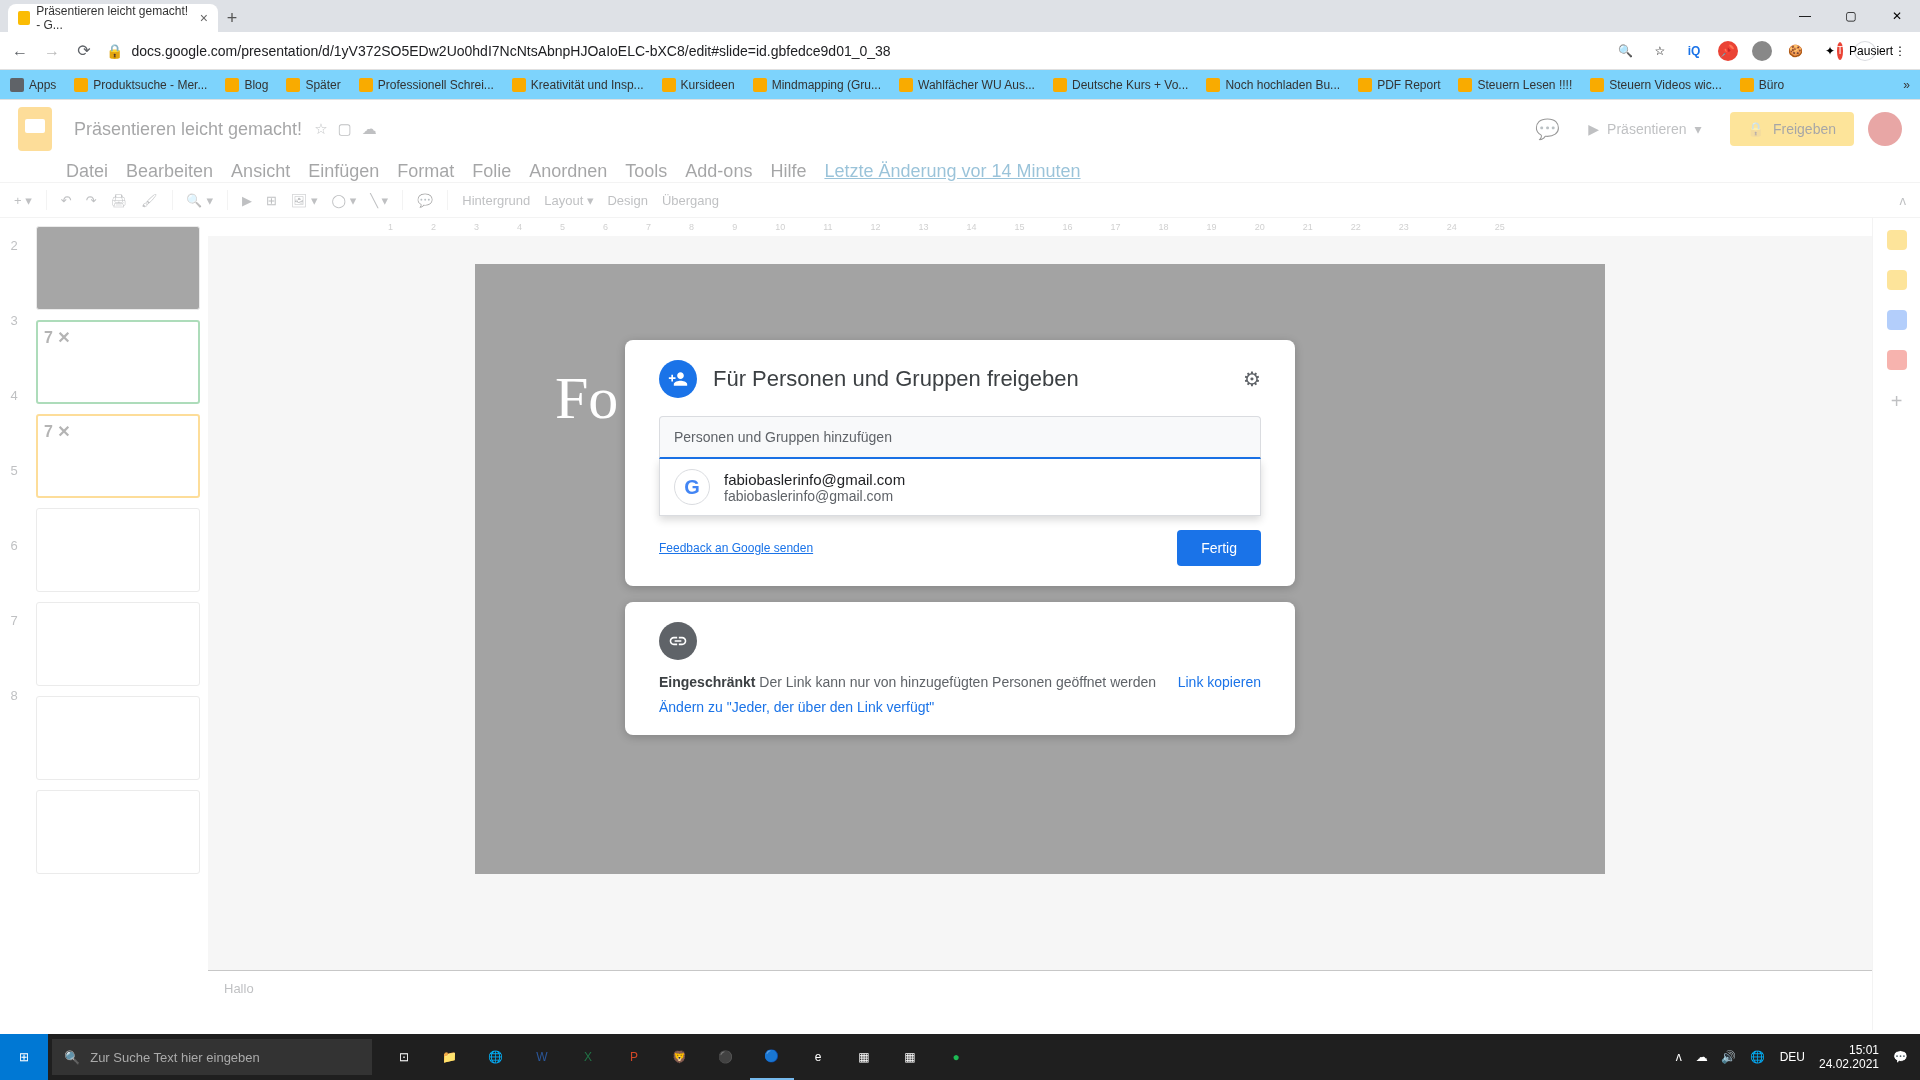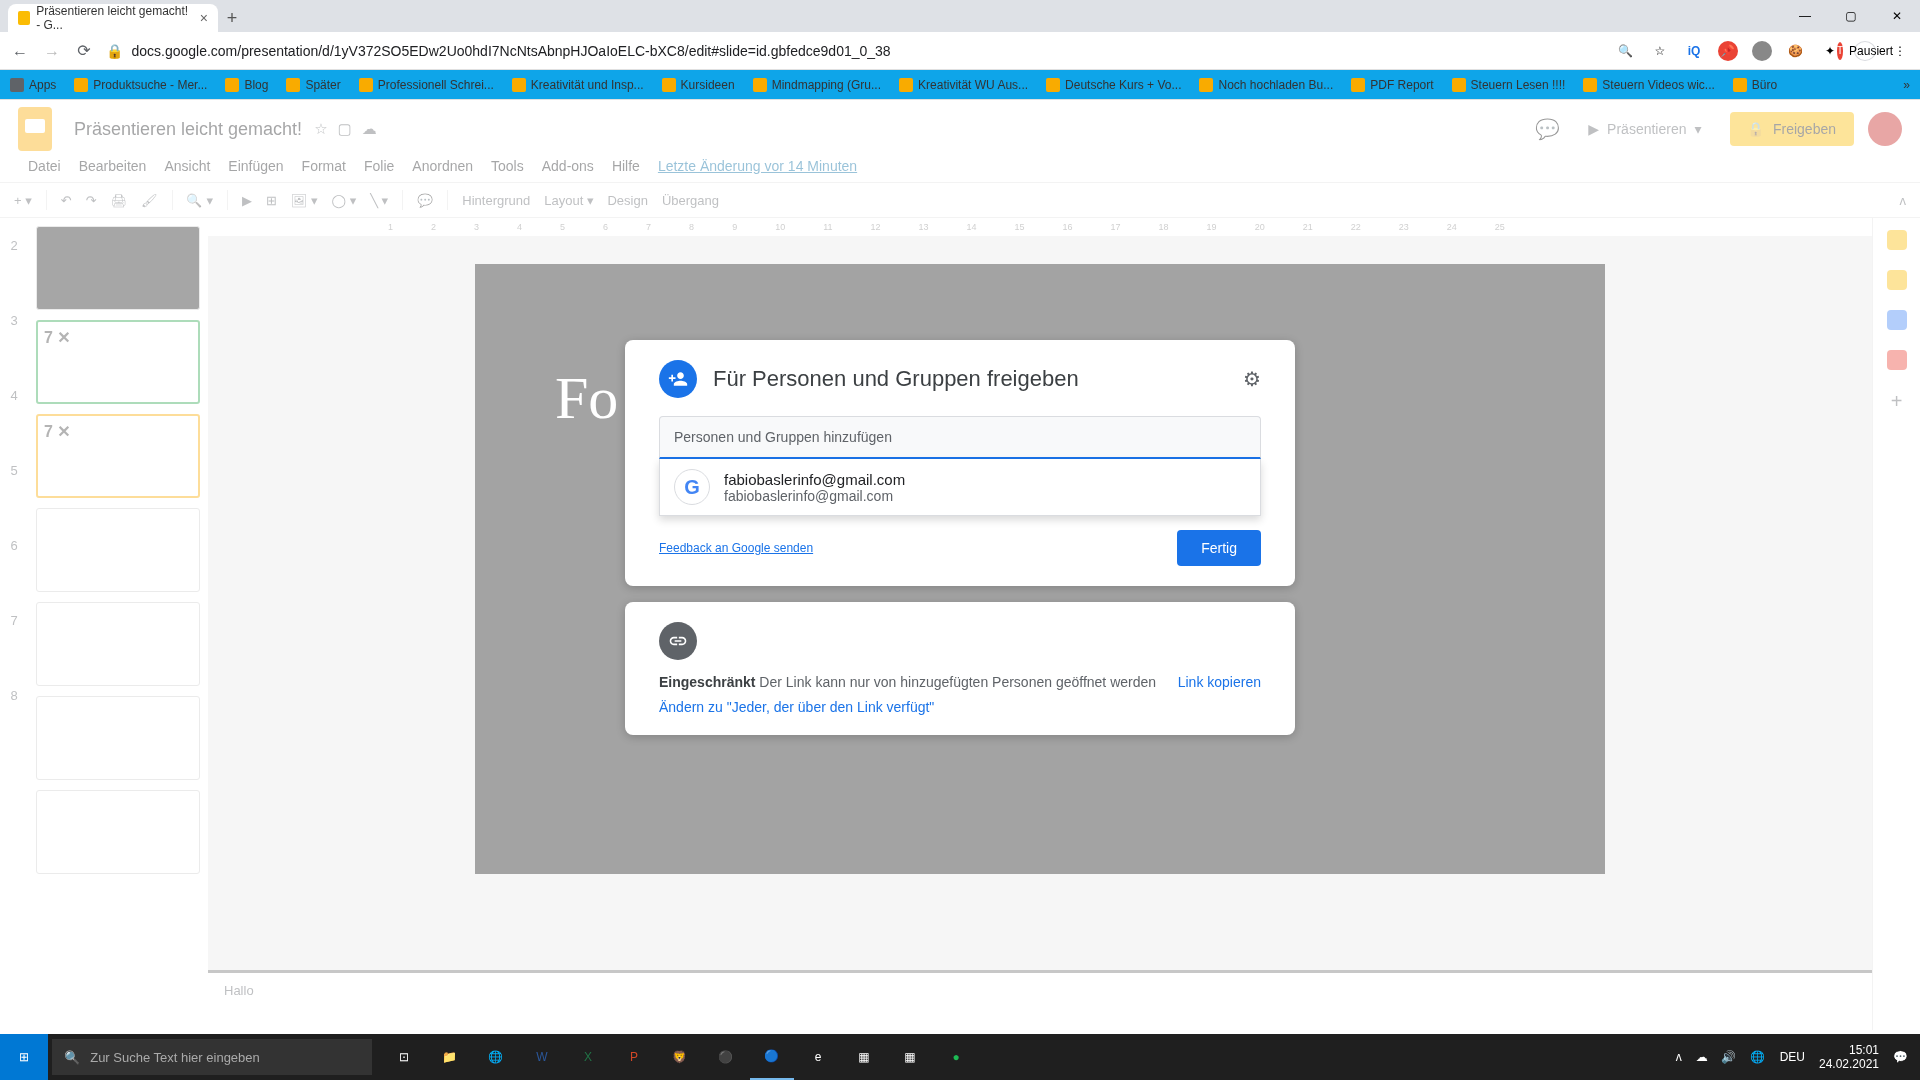--- a/index.html
+++ b/index.html
@@ -12,49 +12,49 @@
 .winctrl{position:absolute;right:0;top:0;display:flex}
 .winctrl div{width:46px;height:32px;display:flex;align-items:center;justify-content:center;font-size:12px;color:#000}
 .addrbar{height:38px;background:#fff;display:flex;align-items:center;padding:0 10px;gap:12px;border-bottom:1px solid #e0e0e0}
 .navicon{font-size:16px;color:#5f6368;width:20px;text-align:center}
 .url{flex:1;font-size:14px;color:#202124;display:flex;align-items:center;gap:8px}
 .lock{color:#5f6368}
 .exticons{display:flex;gap:14px;align-items:center}
 .exticons>div{width:20px;height:20px;border-radius:50%;display:flex;align-items:center;justify-content:center;font-size:12px}
 .pausiert{border:1px solid #dadce0;border-radius:14px;padding:2px 10px;font-size:12px;display:flex;align-items:center;gap:6px}
 .pausiert .av{width:18px;height:18px;background:#ea4335;border-radius:50%;color:#fff;font-size:10px;display:flex;align-items:center;justify-content:center}
-.bmbar{height:30px;background:#0ea5e9;display:flex;align-items:center;padding:0 10px;gap:18px;border-bottom:1px solid #e0e0e0;font-size:12px;color:#333}
+.bmbar{height:30px;background:#7dd3fc;display:flex;align-items:center;padding:0 10px;gap:18px;border-bottom:1px solid #e0e0e0;font-size:12px;color:#333}
 .bm{display:flex;align-items:center;gap:5px}
 .bm .ic{width:14px;height:14px;background:#f9ab00;border-radius:2px}
 .bm.apps .ic{background:#5f6368}
 .appheader{height:58px;display:flex;align-items:center;padding:0 18px;gap:22px}
 .slidesicon{width:34px;height:44px;background:#f9ab00;border-radius:4px;position:relative}
 .slidesicon::after{content:"";position:absolute;top:12px;left:7px;width:20px;height:14px;background:#fff;border-radius:2px}
 .doctitle{font-size:18px;color:#202124}
 .docicons{display:flex;gap:10px;color:#5f6368;font-size:15px}
 .headerright{margin-left:auto;display:flex;align-items:center;gap:14px}
 .presentbtn{display:flex;align-items:center;gap:8px;padding:8px 14px;font-size:14px;color:#5f6368}
 .sharebtn{background:#fbbc04;padding:9px 18px;border-radius:4px;font-size:14px;color:#202124;display:flex;align-items:center;gap:8px}
 .avatar{width:34px;height:34px;background:#c5221f;border-radius:50%}
-.menubar{height:24px;display:flex;align-items:flex-start;padding-left:28px;gap:18px;font-size:14px;color:#202124}
+.menubar{height:24px;display:flex;align-items:flex-end;padding-left:66px;gap:18px;font-size:18px;color:#202124}
 .menubar .last{color:#0369a1;text-decoration:underline}
 .toolbar{height:36px;border-top:1px solid #e0e0e0;border-bottom:1px solid #e0e0e0;display:flex;align-items:center;padding:0 14px;gap:14px;font-size:13px;color:#5f6368;position:relative}
 .toolbar .sep{width:1px;height:20px;background:#e0e0e0}
 .workspace{display:flex;height:812px}
 .leftrail{width:28px;display:flex;flex-direction:column;align-items:center;padding-top:20px;gap:60px;color:#5f6368;font-size:13px}
 .thumbpanel{width:180px;padding:8px;display:flex;flex-direction:column;gap:10px;overflow:hidden}
 .thumb{border:1px solid #ccc;border-radius:3px;height:84px;background:#fff;position:relative;font-size:9px;padding:6px;color:#444}
 .thumb.sel{border:2px solid #f9ab00}
 .thumb.green{border:2px solid #34a853}
 .canvas{flex:1;background:#e8e8e8;position:relative;display:flex;flex-direction:column}
 .ruler{height:18px;background:#fff;display:flex;font-size:9px;color:#888;padding-left:180px;gap:38px;align-items:center}
 .slidearea{flex:1;display:flex;align-items:flex-start;justify-content:center;padding-top:28px}
 .slide{width:1130px;height:610px;background:#1a1a1a;position:relative}
 .slide .fo{position:absolute;left:80px;top:100px;font-size:60px;color:#fff;font-family:serif}
-.speakernotes{height:60px;background:#fff;border-top:3px solid #737373;padding:10px 16px;font-size:13px;color:#5f6368}
+.speakernotes{height:60px;background:#fff;border-top:1px solid #737373;padding:10px 16px;font-size:13px;color:#5f6368}
 .rightrail{width:48px;border-left:1px solid #e0e0e0;display:flex;flex-direction:column;align-items:center;padding-top:12px;gap:20px}
 .rightrail>div{width:20px;height:20px;border-radius:4px}
 .overlay{position:absolute;top:100px;left:0;right:0;bottom:46px;background:rgba(255,255,255,0.6);display:flex;align-items:flex-start;justify-content:center;padding-top:240px}
 .dialog{width:670px;display:flex;flex-direction:column;gap:16px}
 .card{background:#fff;border-radius:8px;box-shadow:0 2px 10px rgba(0,0,0,0.2);padding:20px 34px}
 .cardhead{display:flex;align-items:center;gap:16px}
 .roundicon{width:38px;height:38px;border-radius:50%;display:flex;align-items:center;justify-content:center;color:#fff}
 .blue{background:#1a73e8}
 .grey{background:#5f6368}
 .cardtitle{font-size:22px;color:#3c4043;flex:1}
@@ -148,21 +148,21 @@
   <div class="bm">
       <div class="ic"></div>
       <span>Kursideen</span>
     </div>
   <div class="bm">
       <div class="ic"></div>
       <span>Mindmapping (Gru...</span>
     </div>
   <div class="bm">
       <div class="ic"></div>
-      <span>Kreativität WU Aus...</span>
+      <span>Wahlfächer WU Aus...</span>
     </div>
   <div class="bm">
       <div class="ic"></div>
       <span>Deutsche Kurs + Vo...</span>
     </div>
   <div class="bm">
       <div class="ic"></div>
       <span>Noch hochladen Bu...</span>
     </div>
   <div class="bm">

